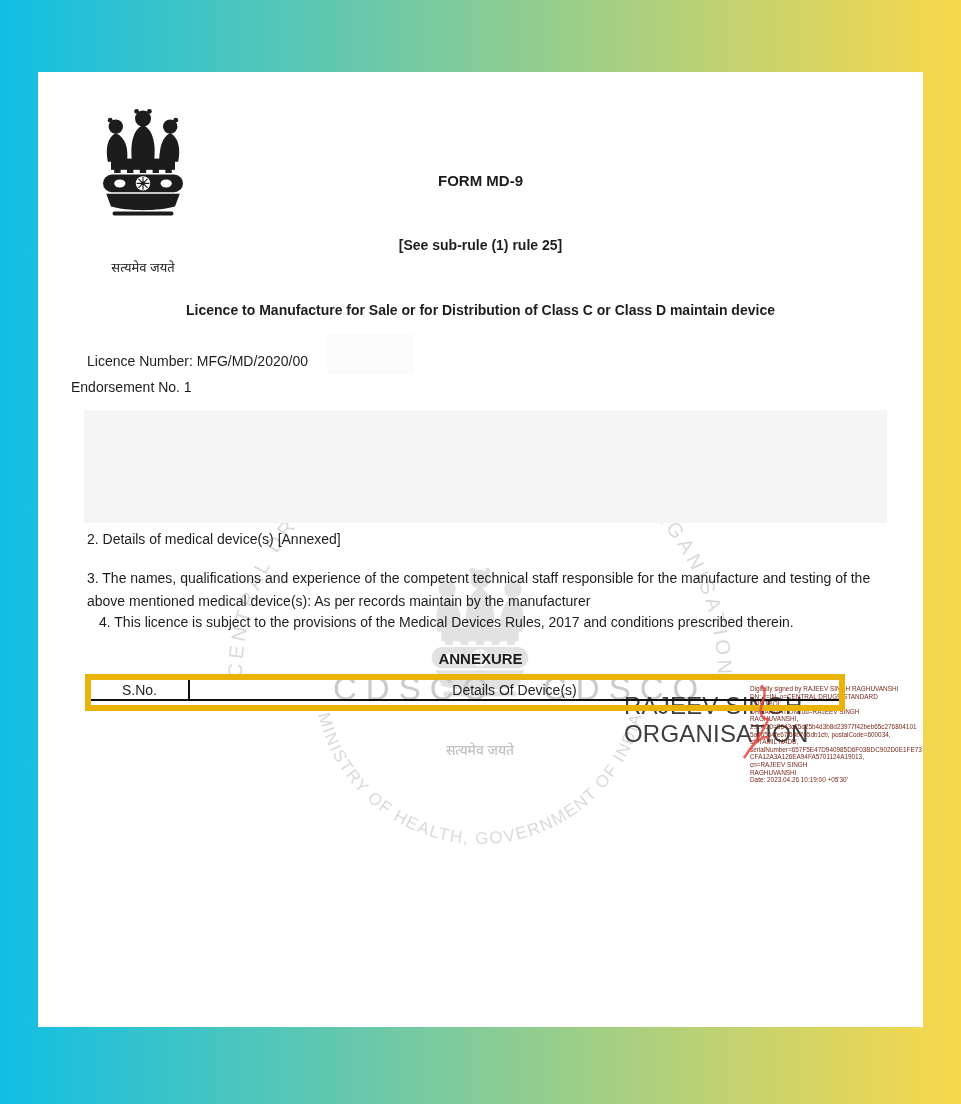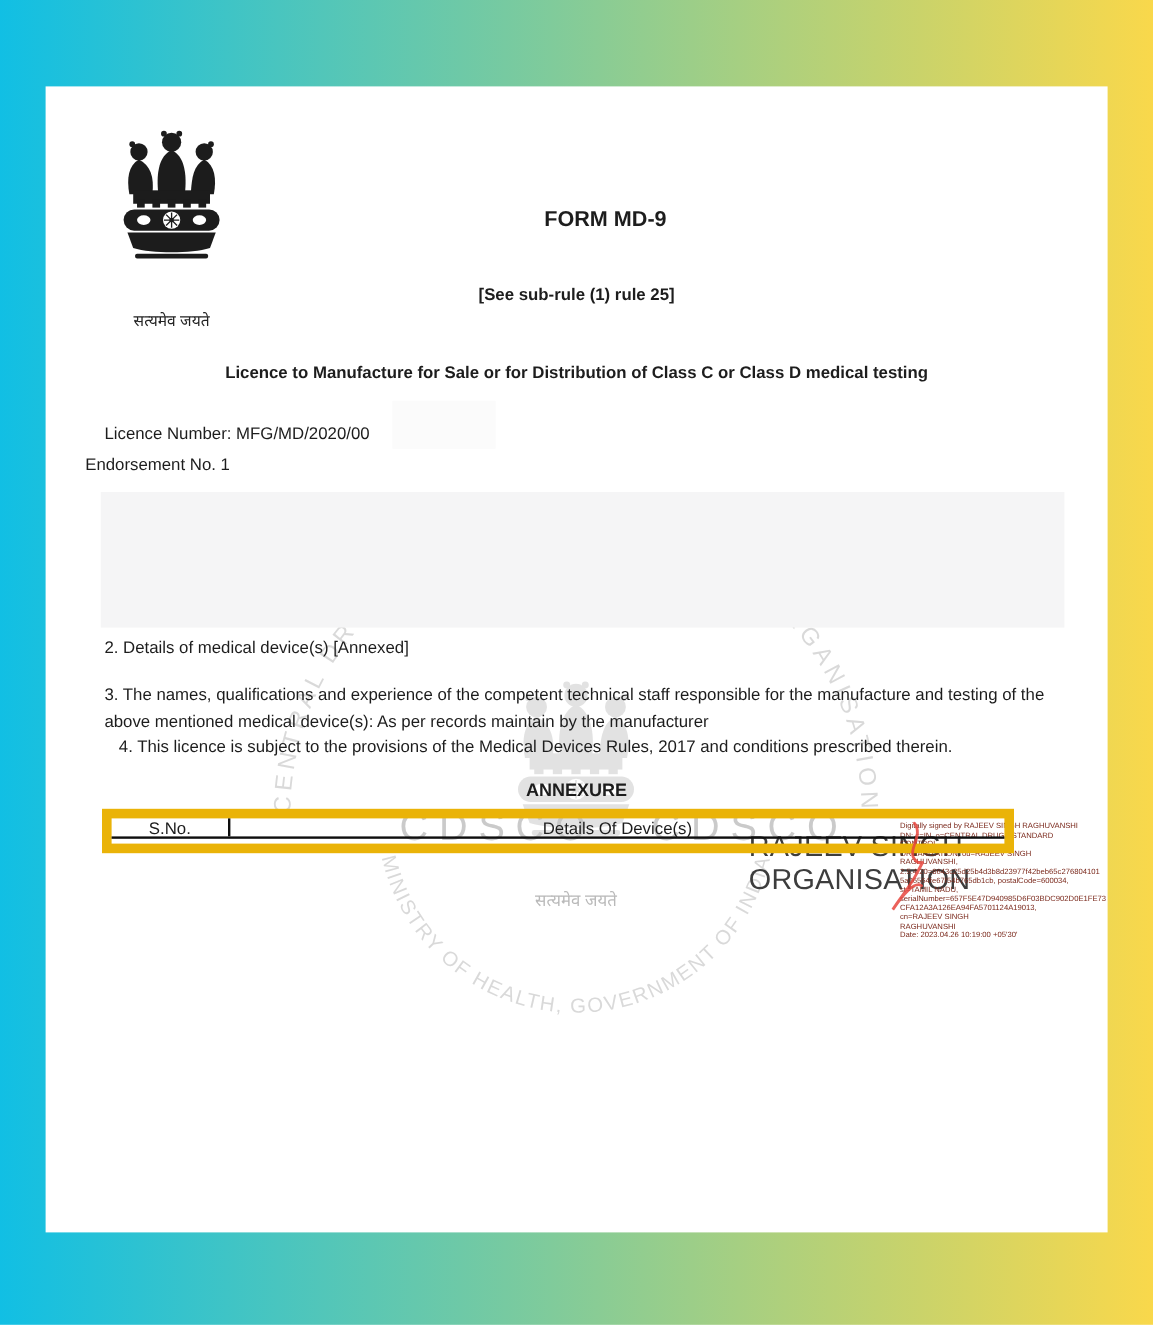--- a/index.html
+++ b/index.html
@@ -14,21 +14,21 @@
   }
   .abs{position:absolute;}
   .centered{left:0;width:885px;text-align:center;font-weight:bold;}
   .doc-text{color:#1d1d1d;font-size:14px;}
   .bold{font-weight:bold;}
 
   
   .emblem-main{left:57px;top:26px;width:96px;height:158px;z-index:3;}
   .emblem-motto-main{left:47px;top:186px;width:116px;text-align:center;font-size:13px;color:#222;z-index:3;}
 
-  .form-title{top:100px;font-size:18px;z-index:3;padding-left:24px;}
+  .form-title{top:100px;font-size:15px;z-index:3;}
   .sub-rule{top:165px;font-size:14px;z-index:3;}
   .licence-heading{top:230px;font-size:14px;z-index:3;}
   .licence-number{left:49px;top:281px;z-index:3;}
   .endorsement{left:33px;top:307px;z-index:3;}
   .redaction-small{left:289px;top:262px;width:86px;height:40px;background:#fbfbfb;z-index:2;}
 
   .gray-block{left:46px;top:338px;width:803px;height:113px;background:#f5f5f6;z-index:2;}
 
   .clause2{left:49px;top:459px;z-index:3;}
   .clause3{left:49px;top:495px;width:800px;line-height:23px;z-index:3;}
@@ -37,21 +37,21 @@
 
   
   .watermark-svg{left:152px;top:316px;z-index:1;}
   .wm-emblem{left:384px;top:486px;width:116px;height:184px;z-index:1;opacity:.5;}
   .wm-motto{left:372px;top:668px;width:140px;text-align:center;font-size:14px;color:#b9b9b9;z-index:1;}
   .wm-cdsco{position:absolute;top:598px;font-size:33px;letter-spacing:9px;color:rgba(158,158,158,.55);z-index:1;margin-left:19px;}
   .wm-cdsco.left{left:276px;}
   .wm-cdsco.right{left:486px;}
 
   
-  .annex-table{left:47px;top:602px;width:760px;height:37px;border:8px solid #eab308;box-sizing:border-box;z-index:6;background:transparent;}
+  .annex-table{left:47px;top:602px;width:760px;height:37px;border:6px solid #eab308;box-sizing:border-box;z-index:6;background:transparent;}
   .header-row{position:absolute;left:0;right:0;top:0;bottom:4px;border-bottom:2px solid #0e0e0e;display:flex;}
   .col-sno{width:97px;border-right:2px solid #0e0e0e;display:flex;align-items:center;justify-content:center;font-size:14px;color:#1d1d1d;}
   .col-details{flex:1;display:flex;align-items:center;justify-content:center;font-size:14px;color:#1d1d1d;}
 
   
   .sig-name{left:570px;top:620px;font-size:24px;line-height:28px;color:#3d3d3d;letter-spacing:.2px;z-index:4;white-space:nowrap;margin-left:16px;}
   .sig-details{left:712px;top:613px;width:150px;font-size:6.4px;line-height:7.6px;color:#7a281b;white-space:pre-line;z-index:5;}
   .sig-flourish{left:694px;top:610px;z-index:7;opacity:.85;}
 </style>
 </head>
@@ -120,21 +120,21 @@
   <div class="abs gray-block"></div>
   <div class="abs redaction-small"></div>
 
   <svg class="abs emblem-main" viewBox="0 0 120 186" aria-hidden="true">
     <use href="#emblem" style="color:#1c1c1c"></use>
   </svg>
   <div class="abs emblem-motto-main">सत्यमेव जयते</div>
 
   <div class="abs centered doc-text bold form-title">FORM MD-9</div>
   <div class="abs centered doc-text sub-rule">[See sub-rule (1) rule 25]</div>
-  <div class="abs centered doc-text licence-heading">Licence to Manufacture for Sale or for Distribution of Class C or Class D medical testing</div>
+  <div class="abs centered doc-text licence-heading">Licence to Manufacture for Sale or for Distribution of Class C or Class D maintain device</div>
 
   <div class="abs doc-text licence-number">Licence Number: MFG/MD/2020/00</div>
   <div class="abs doc-text endorsement">Endorsement No. 1</div>
 
   <div class="abs doc-text clause2">2. Details of medical device(s) [Annexed]</div>
   <div class="abs doc-text clause3">3. The names, qualifications and experience of the competent technical staff responsible for the manufacture and testing of the above mentioned medical device(s): As per records maintain by the manufacturer</div>
   <div class="abs doc-text clause4">4. This licence is subject to the provisions of the Medical Devices Rules, 2017 and conditions prescribed therein.</div>
 
   <div class="abs centered doc-text bold annexure">ANNEXURE</div>
 

